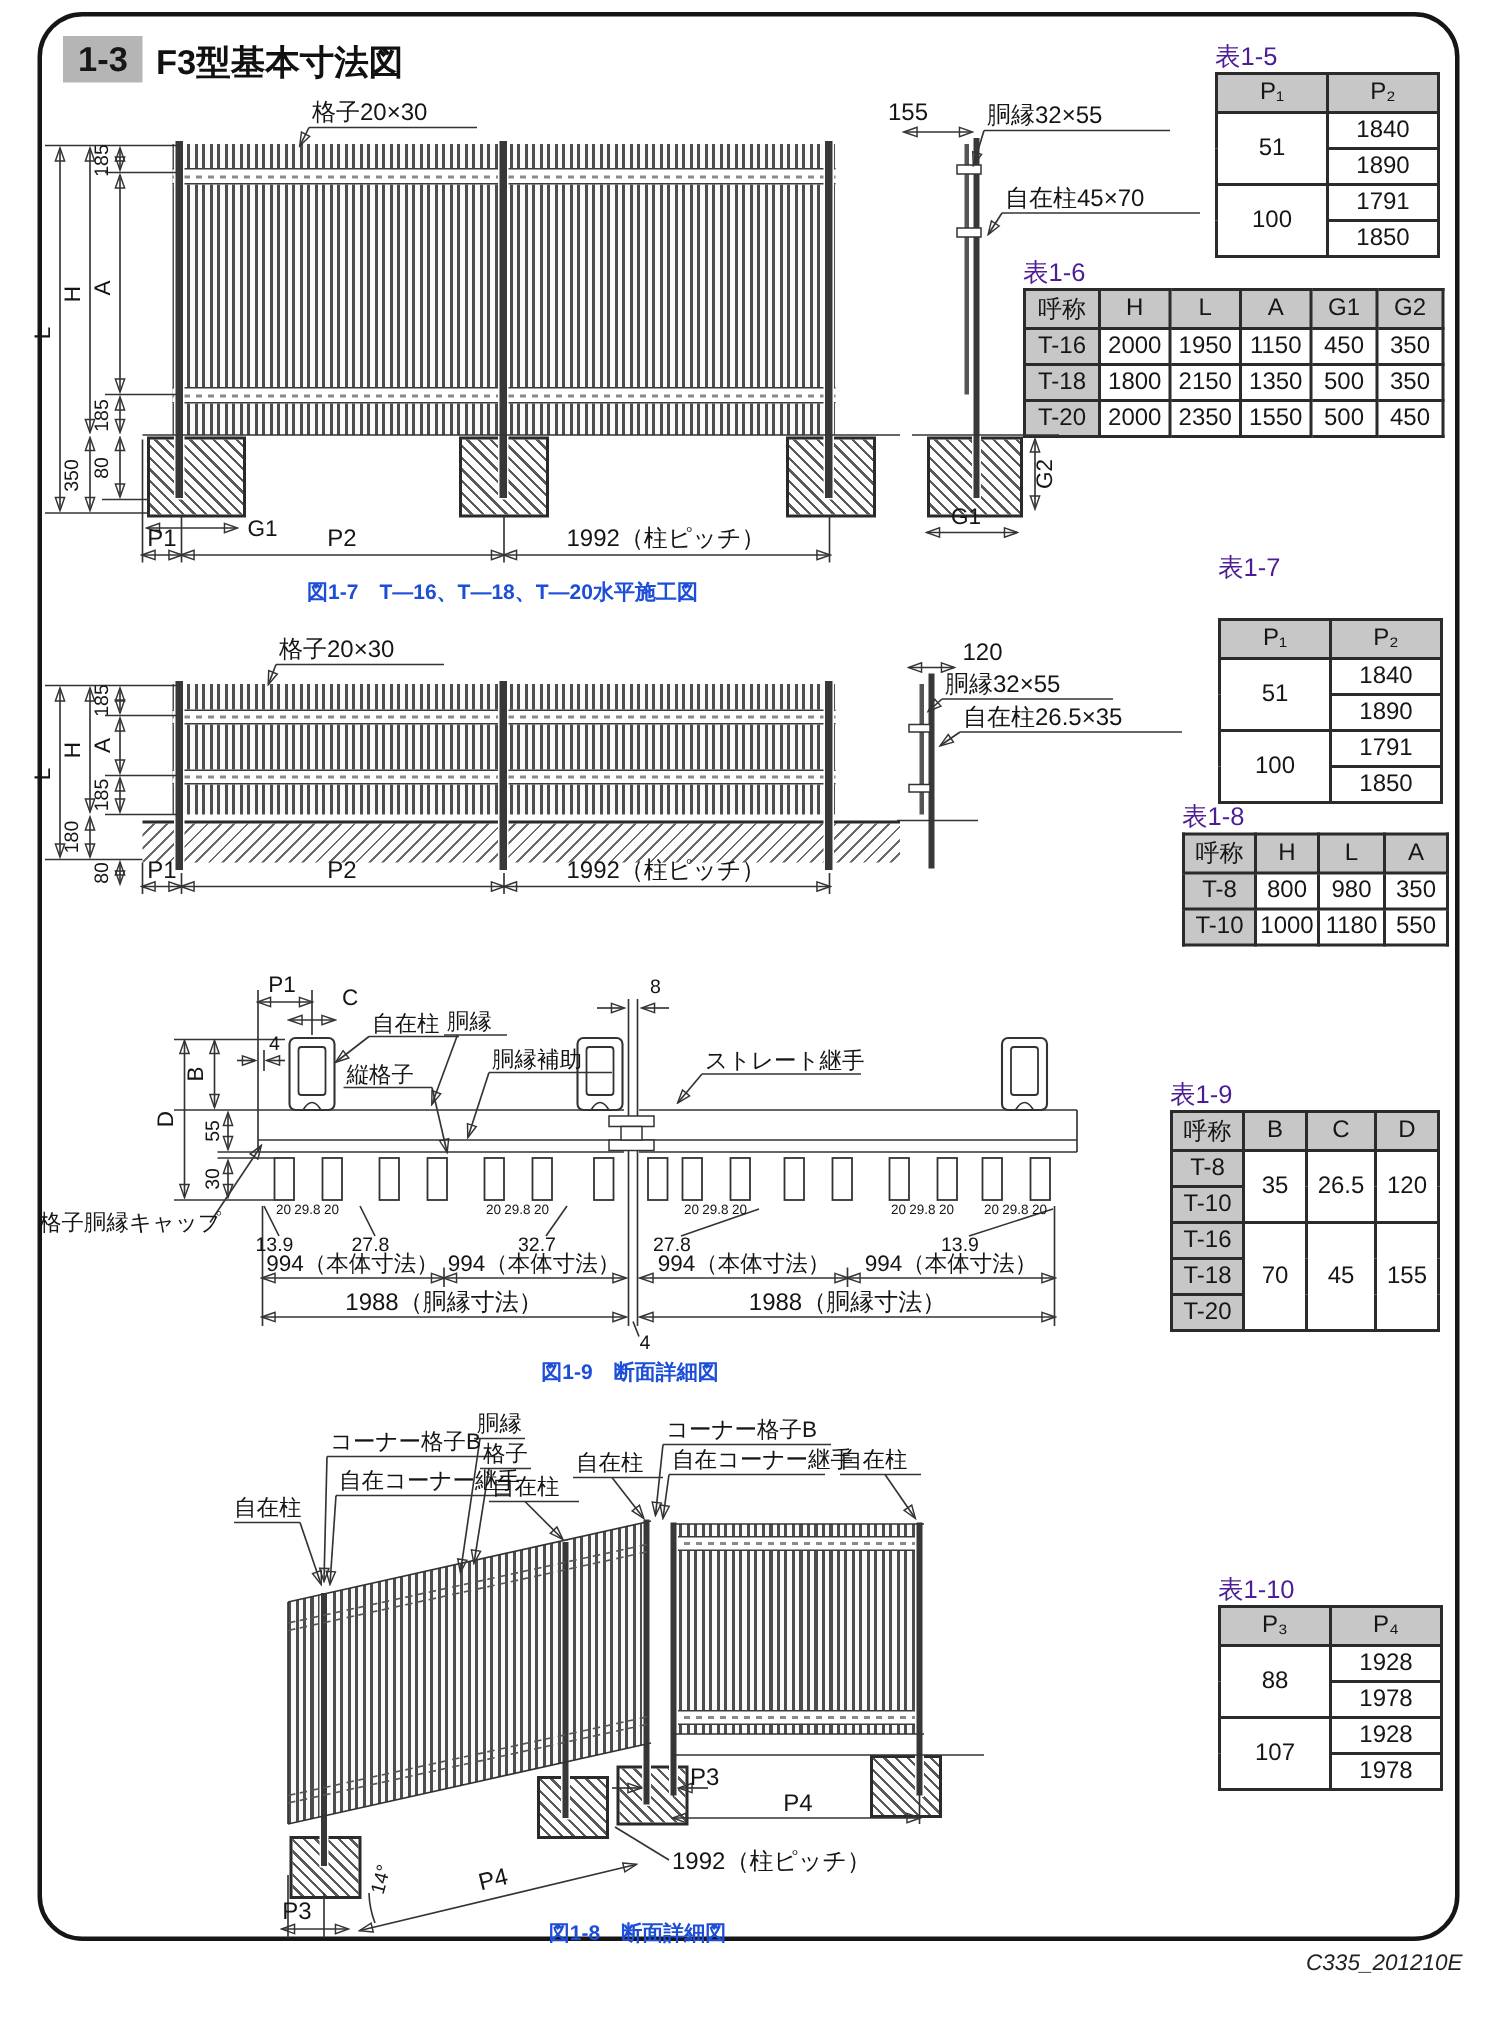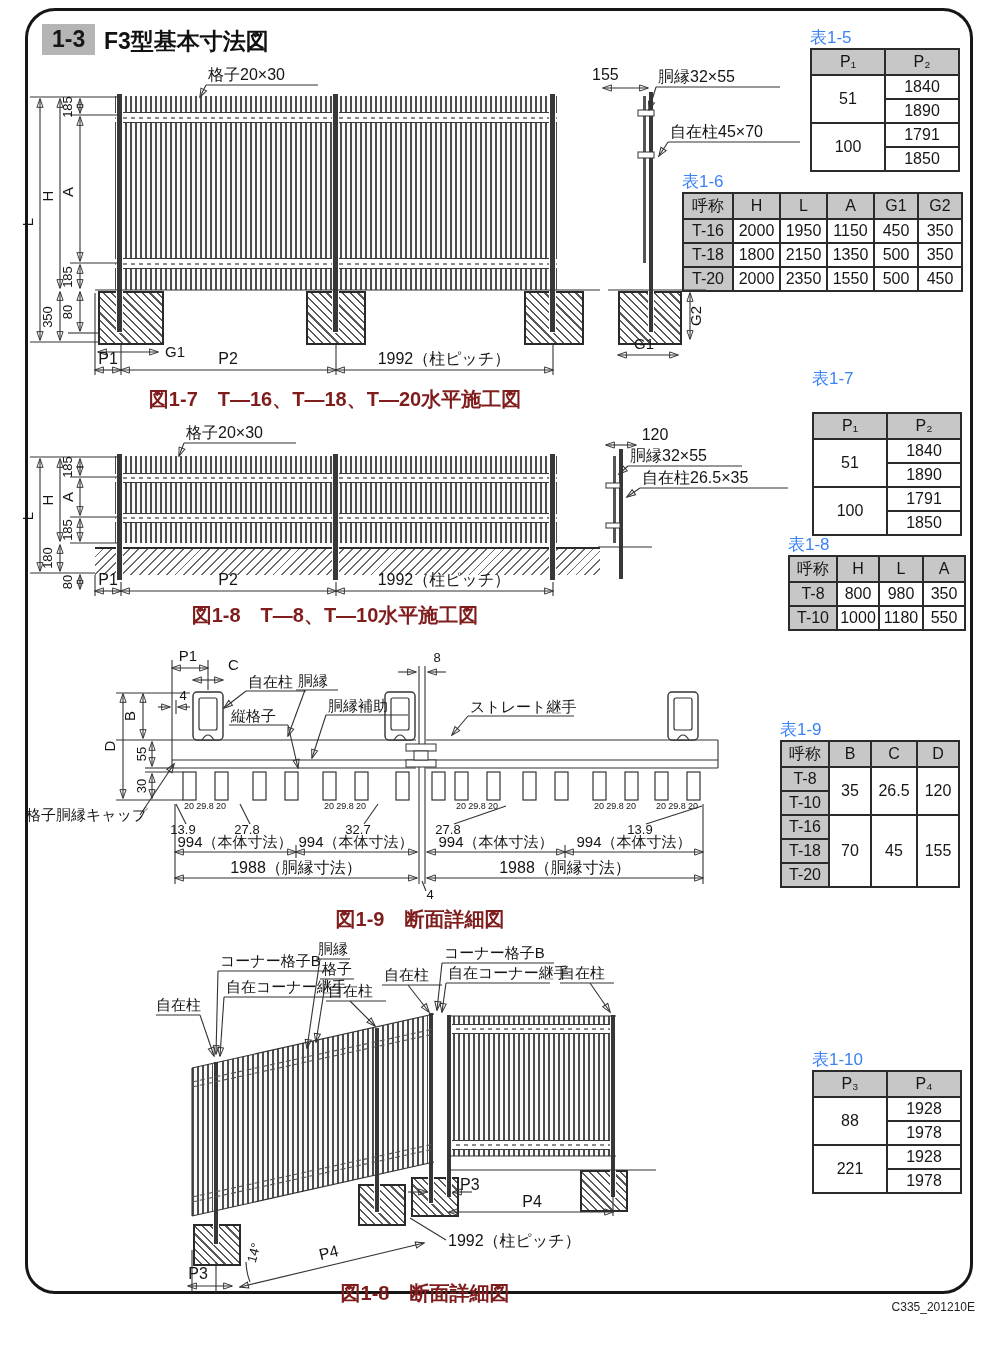--- a/index.html
+++ b/index.html
@@ -3,23 +3,23 @@
 <meta charset="utf-8">
 <style>
   html,body{margin:0;padding:0;background:#fff;}
   .page{position:relative;width:1000px;height:1344px;background:#fff;overflow:hidden;
         font-family:"Liberation Sans",sans-serif;color:#1a1a1a;}
   .frame{position:absolute;left:25px;top:8px;width:942px;height:1280px;
          border:3px solid #161616;border-radius:30px;}
   .badge{position:absolute;left:42px;top:24px;background:#b5b5b5;color:#161616;
          font-size:23px;font-weight:bold;padding:2px 10px;}
   .ptitle{position:absolute;left:104px;top:26px;font-size:23px;font-weight:bold;color:#111;}
-  .doccode{position:absolute;left:600px;top:1300px;width:375px;text-align:right;font-size:12px;color:#222;}
-  .caption{position:absolute;font-size:20px;font-weight:bold;color:#7f1d1d;text-align:center;}
-  .tbl-title{position:absolute;font-size:17px;color:#3b82f6;}
+  .doccode{position:absolute;left:600px;top:1300px;width:375px;text-align:right;font-size:15px;color:#222;font-style:italic;}
+  .caption{position:absolute;font-size:14px;font-weight:bold;color:#1d4ed8;text-align:center;}
+  .tbl-title{position:absolute;font-size:17px;color:#4c1d95;}
   
   .bars{position:absolute;background:repeating-linear-gradient(90deg,#4d4d4d 0 2px,#fafafa 2px 5px);}
   .rail{position:absolute;background:#fff;border-top:1.6px solid #3a3a3a;border-bottom:1.6px solid #3a3a3a;
         background-image:repeating-linear-gradient(90deg,#8a8a8a 0 4px,transparent 4px 8px);
         background-size:100% 2px;background-position:center;background-repeat:no-repeat;}
   .post{position:absolute;background:#383838;box-shadow:0 0 0 1px #fff;}
   .hatch45{position:absolute;border:2px solid #2a2a2a;
         background:repeating-linear-gradient(45deg,#fff 0 4px,#5a5a5a 4px 5.5px);}
   .gstrip{position:absolute;border-top:2px solid #2a2a2a;
         background:repeating-linear-gradient(135deg,#fff 0 5px,#6a6a6a 5px 6.3px);}
@@ -65,21 +65,20 @@
 
   <div class="bars" style="left:115px;top:456px;width:442px;height:87px;"></div>
   <div class="rail" style="left:115px;top:473px;width:442px;height:8px;"></div>
   <div class="rail" style="left:115px;top:513px;width:442px;height:8px;"></div>
   <div class="gstrip" style="left:95px;top:547px;width:505px;height:26px;"></div>
   <div class="post" style="left:117px;top:454px;width:5px;height:126px;"></div>
   <div class="post" style="left:333px;top:454px;width:5px;height:126px;"></div>
   <div class="post" style="left:550px;top:454px;width:5px;height:126px;"></div>
   <div class="post" style="left:613px;top:456px;width:3px;height:87px;background:#555;"></div>
   <div class="post" style="left:619px;top:449px;width:4px;height:130px;"></div>
-  <div class="caption" style="left:120px;top:602px;width:430px;">図1-8　T—8、T—10水平施工図</div>
 
   <div class="caption" style="left:210px;top:906px;width:420px;">図1-9　断面詳細図</div>
 
   <div class="bars panelL" style="left:192px;top:1014px;width:242px;height:202px;"></div>
   <div class="bars" style="left:448px;top:1016px;width:168px;height:140px;"></div>
   <div class="rail" style="left:448px;top:1024px;width:168px;height:8px;"></div>
   <div class="rail" style="left:448px;top:1140px;width:168px;height:8px;"></div>
   <div class="hatch45" style="left:193px;top:1224px;width:44px;height:38px;"></div>
   <div class="hatch45" style="left:358px;top:1184px;width:44px;height:38px;"></div>
   <div class="hatch45" style="left:411px;top:1177px;width:44px;height:36px;"></div>
@@ -274,21 +273,21 @@
           <th class="hd">P₄</th>
         </tr>
     <tr>
           <td rowspan="2">88</td>
           <td>1928</td>
         </tr>
     <tr>
           <td>1978</td>
         </tr>
     <tr>
-          <td rowspan="2">221</td>
+          <td rowspan="2">107</td>
           <td>1928</td>
         </tr>
     <tr>
           <td>1978</td>
         </tr>
   </tbody>
     </table>
 
   <div class="doccode">C335_201210E</div>
 

